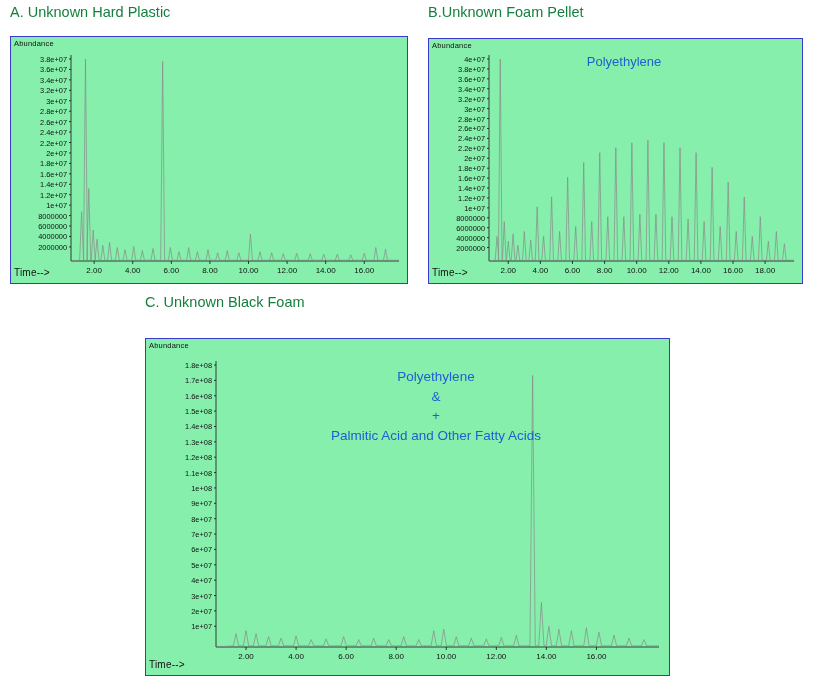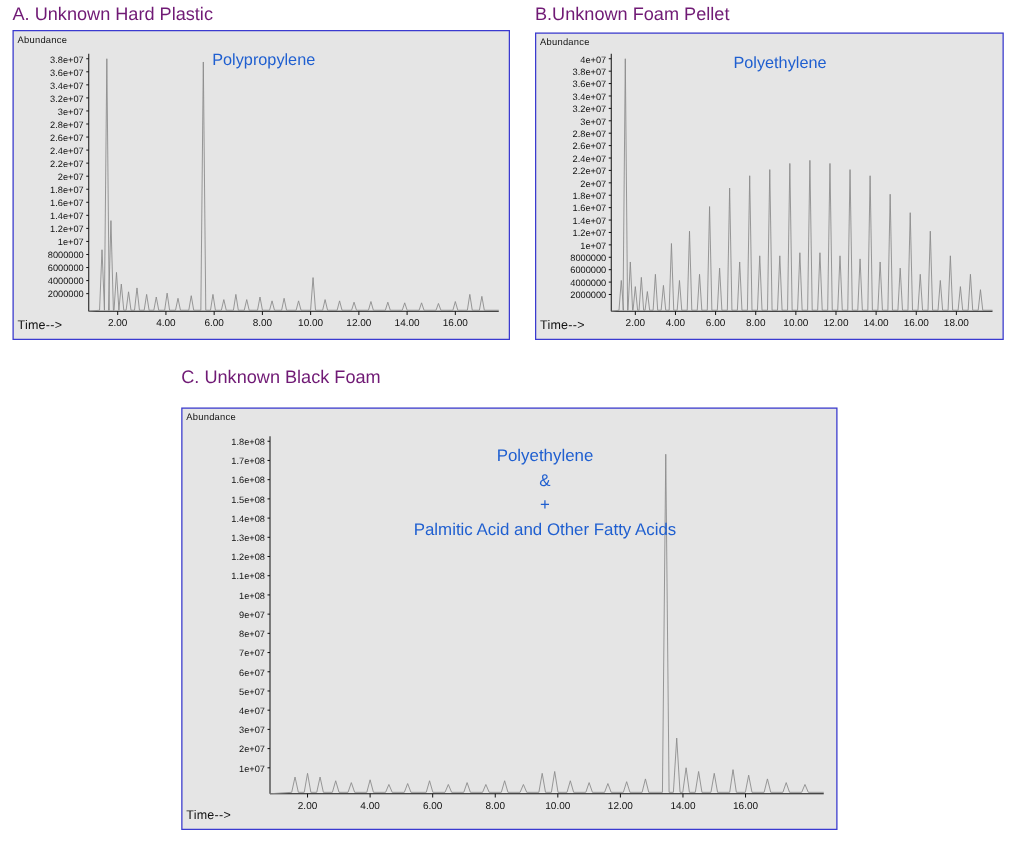--- a/index.html
+++ b/index.html
@@ -6,29 +6,30 @@
   body{
     width:813px;height:678px;
     background:#ffffff;
     font-family:"Liberation Sans", sans-serif;
     position:relative;
     overflow:hidden;
   }
   .panel{position:absolute;}
   .panel-title{
     font-size:14.5px;
-    color:#701a75;
+    color:#15803d;
     font-family:"Liberation Sans", sans-serif;
     white-space:nowrap;
   }
   .chart-box{
     position:absolute;
     border:1px solid #3a3ad0;
-    background:#e5e5e5;
+    background:#86efac;
     box-sizing:border-box;
+    margin-top:12px;
   }
   .abund-label{
     position:absolute;
     left:3px;top:2px;
     font-size:7.5px;
     font-family:"Liberation Sans", sans-serif;
     color:#111;
     letter-spacing:.2px;
   }
   .time-label{
@@ -56,21 +57,20 @@
   .axisline{stroke:#111;stroke-width:.8;}
 </style>
 </head>
 <body>
 
 <div class="panel" id="panel-a" style="left:10px;top:4px;">
   <div class="panel-title">A. Unknown Hard Plastic</div>
 </div>
 <div class="chart-box" id="box-a" style="left:10px;top:24px;width:398px;height:248px;">
   <div class="abund-label">Abundance</div>
-  <div class="annot" style="left:110px;top:14px;width:180px;">Polypropylene</div>
   <div class="time-label" style="top:230px;">Time--&gt;</div>
   <svg id="svg-a" width="396" height="246" viewBox="0 0 396 246">
       <text x="56" y="25" text-anchor="end" class="ytick">3.8e+07</text>
       <line x1="58" y1="22" x2="60" y2="22" class="axisline"></line>
       <text x="56" y="35.43927648578811" text-anchor="end" class="ytick">3.6e+07</text>
       <line x1="58" y1="32.43927648578811" x2="60" y2="32.43927648578811" class="axisline"></line>
       <text x="56" y="45.87855297157623" text-anchor="end" class="ytick">3.4e+07</text>
       <line x1="58" y1="42.87855297157623" x2="60" y2="42.87855297157623" class="axisline"></line>
       <text x="56" y="56.31782945736434" text-anchor="end" class="ytick">3.2e+07</text>
       <line x1="58" y1="53.31782945736434" x2="60" y2="53.31782945736434" class="axisline"></line>

